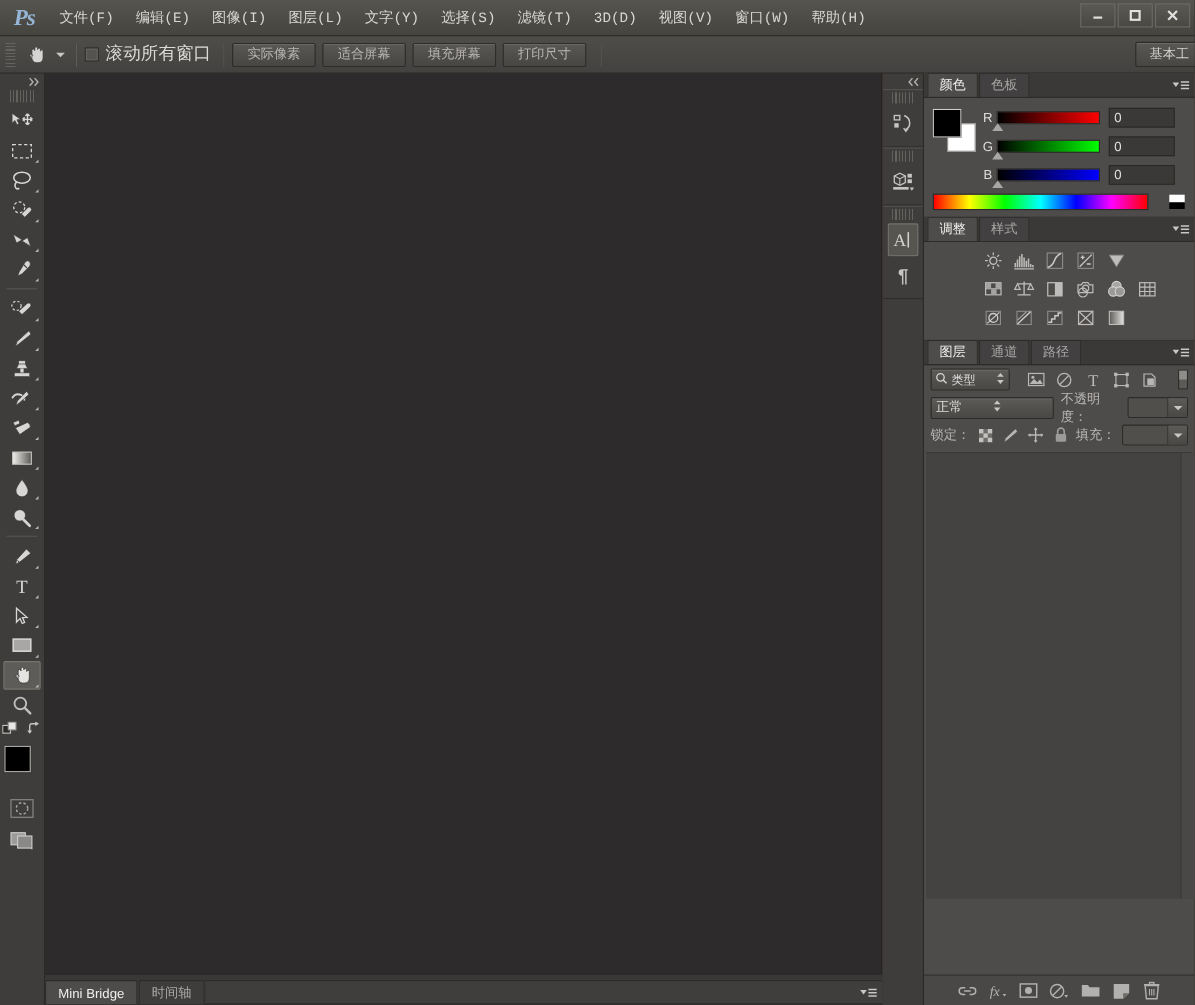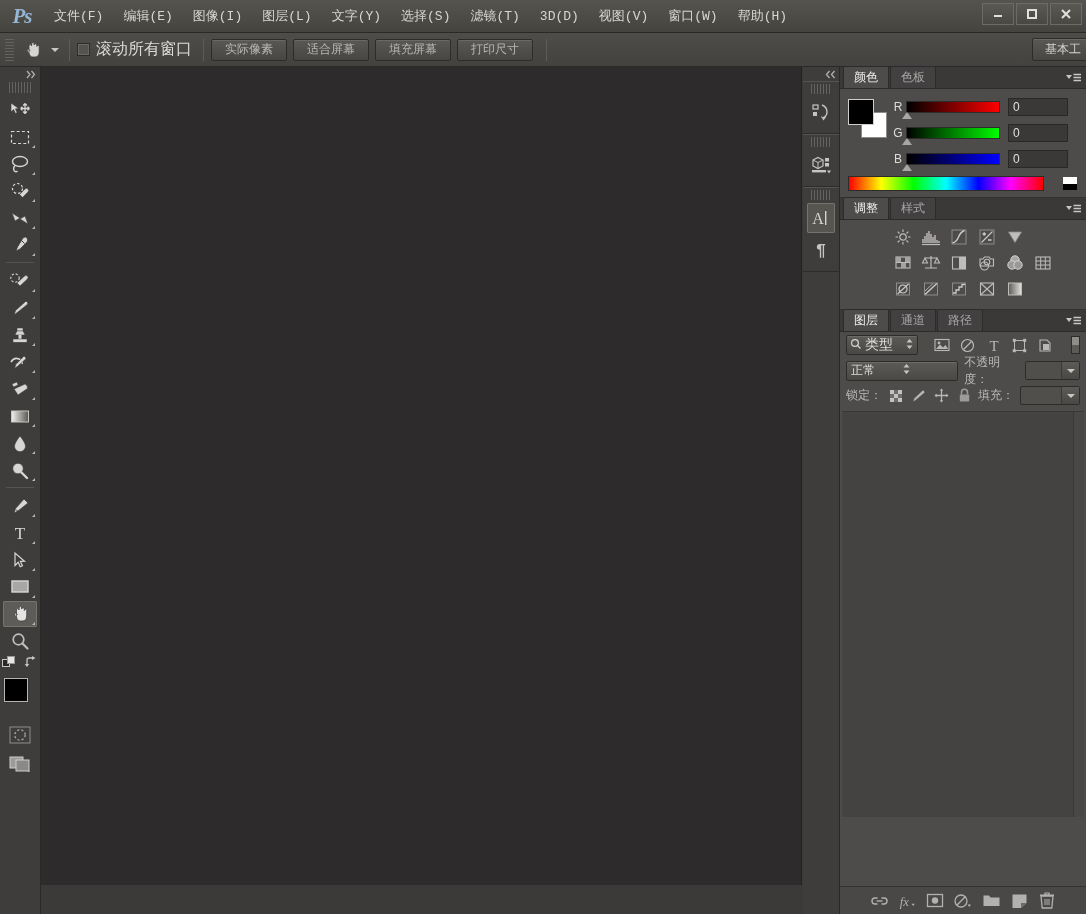--- a/index.html
+++ b/index.html
@@ -238,21 +238,21 @@
   
   .lyr-filter{
     display:flex; align-items:center; height:26px; padding:0 6px; gap:0;
   }
   .lyr-type{
     display:flex; align-items:center; height:20px; width:72px;
     background:linear-gradient(#5d5b57,#4a4845);
     border:1px solid #2e2c2a; border-radius:2px; padding:0 3px;
     box-shadow:inset 0 1px 0 #6d6b67; cursor:pointer;
   }
-  .lyr-type-lbl{ flex:1; font-size:14px; color:#ddd; padding-left:3px; }
+  .lyr-type-lbl{ flex:1; font-size:11px; color:#ddd; padding-left:3px; }
   .lyr-ficons{ display:flex; align-items:center; gap:9px; margin-left:15px; }
   .ficon{ width:17px; height:18px; display:flex; align-items:center; justify-content:center; cursor:pointer; }
   .ltoggle{
     margin-left:auto; width:9px; height:18px; background:#5d5b57;
     border:1px solid #2e2c2a; position:relative; cursor:pointer;
   }
   .ltoggle:after{ content:""; position:absolute; left:0; top:0; width:7px; height:8px; background:#8f8d8a; }
 
   .lyr-row{ display:flex; align-items:center; height:25px; padding:0 6px; gap:6px; }
   .blendsel{
@@ -543,20 +543,34 @@
         <rect x="8" y="6" width="13" height="11" fill="#8b8987" stroke="#d0cecc" stroke-width="1"></rect>
         <path d="M20 16 L22 18 L20 18 Z" fill="#c0bebc"></path>
       </svg>
     </div>
   </div>
 
   <div class="canvaswrap">
     <div class="canvas-inner"></div>
   </div>
 
+  <div class="bottombar">
+    <div class="bb-tabs">
+      <div class="bb-tab active">Mini Bridge</div>
+      <div class="bb-tab">时间轴</div>
+      <div class="bb-fill">
+        <div class="panel-menu" style="position:absolute;right:4px;top:4px;">
+          <svg width="17" height="12" viewBox="0 0 17 12">
+            <path d="M1 3 L7 3 L4 7 Z" fill="#c9c7c5"></path>
+            <path d="M8.5 2.5 H16 M8.5 5.5 H16 M8.5 8.5 H16" stroke="#c9c7c5" stroke-width="1.4"></path>
+          </svg>
+        </div>
+      </div>
+    </div>
+  </div>
 
   <div class="dock">
     <div class="dock-collapse">
       <svg width="11" height="9" viewBox="0 0 11 9">
           <path d="M4.5 1 L1.5 4.5 L4.5 8 M9.5 1 L6.5 4.5 L9.5 8" stroke="#b2b0ae" stroke-width="1.3" fill="none"></path>
         </svg>
     </div>
 
     <div class="dock-group">
       <div class="dock-grip"></div>

